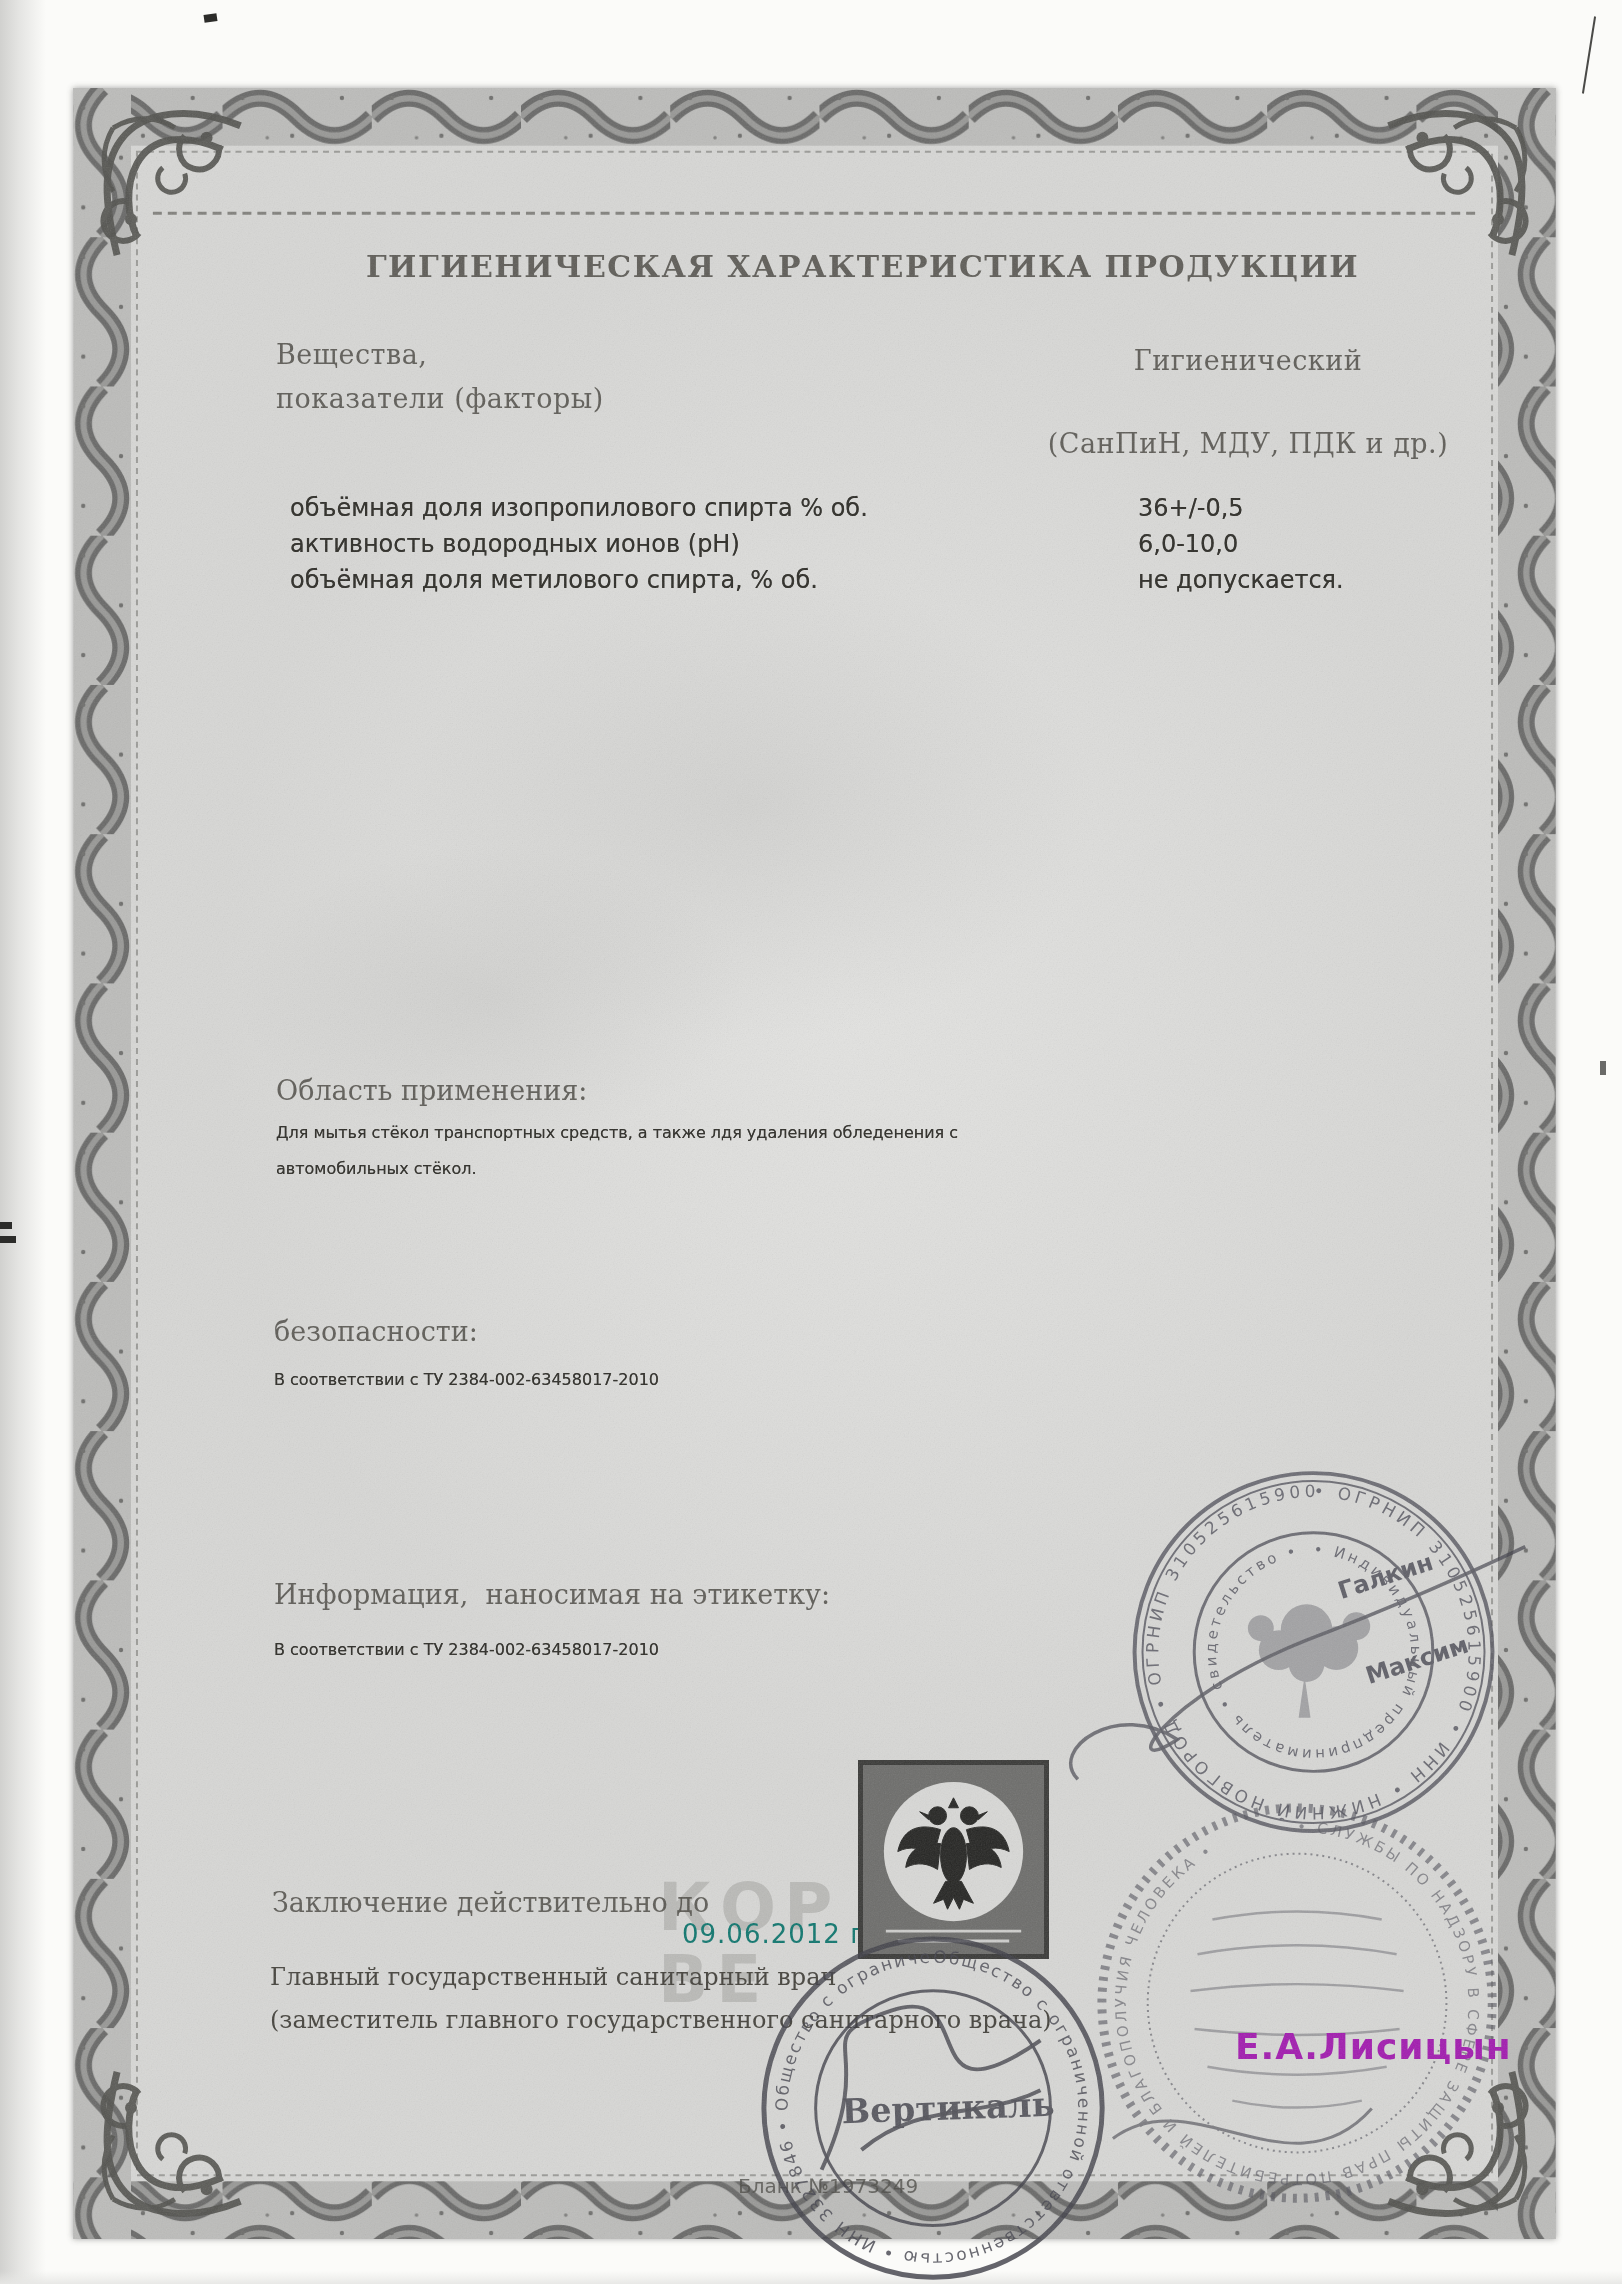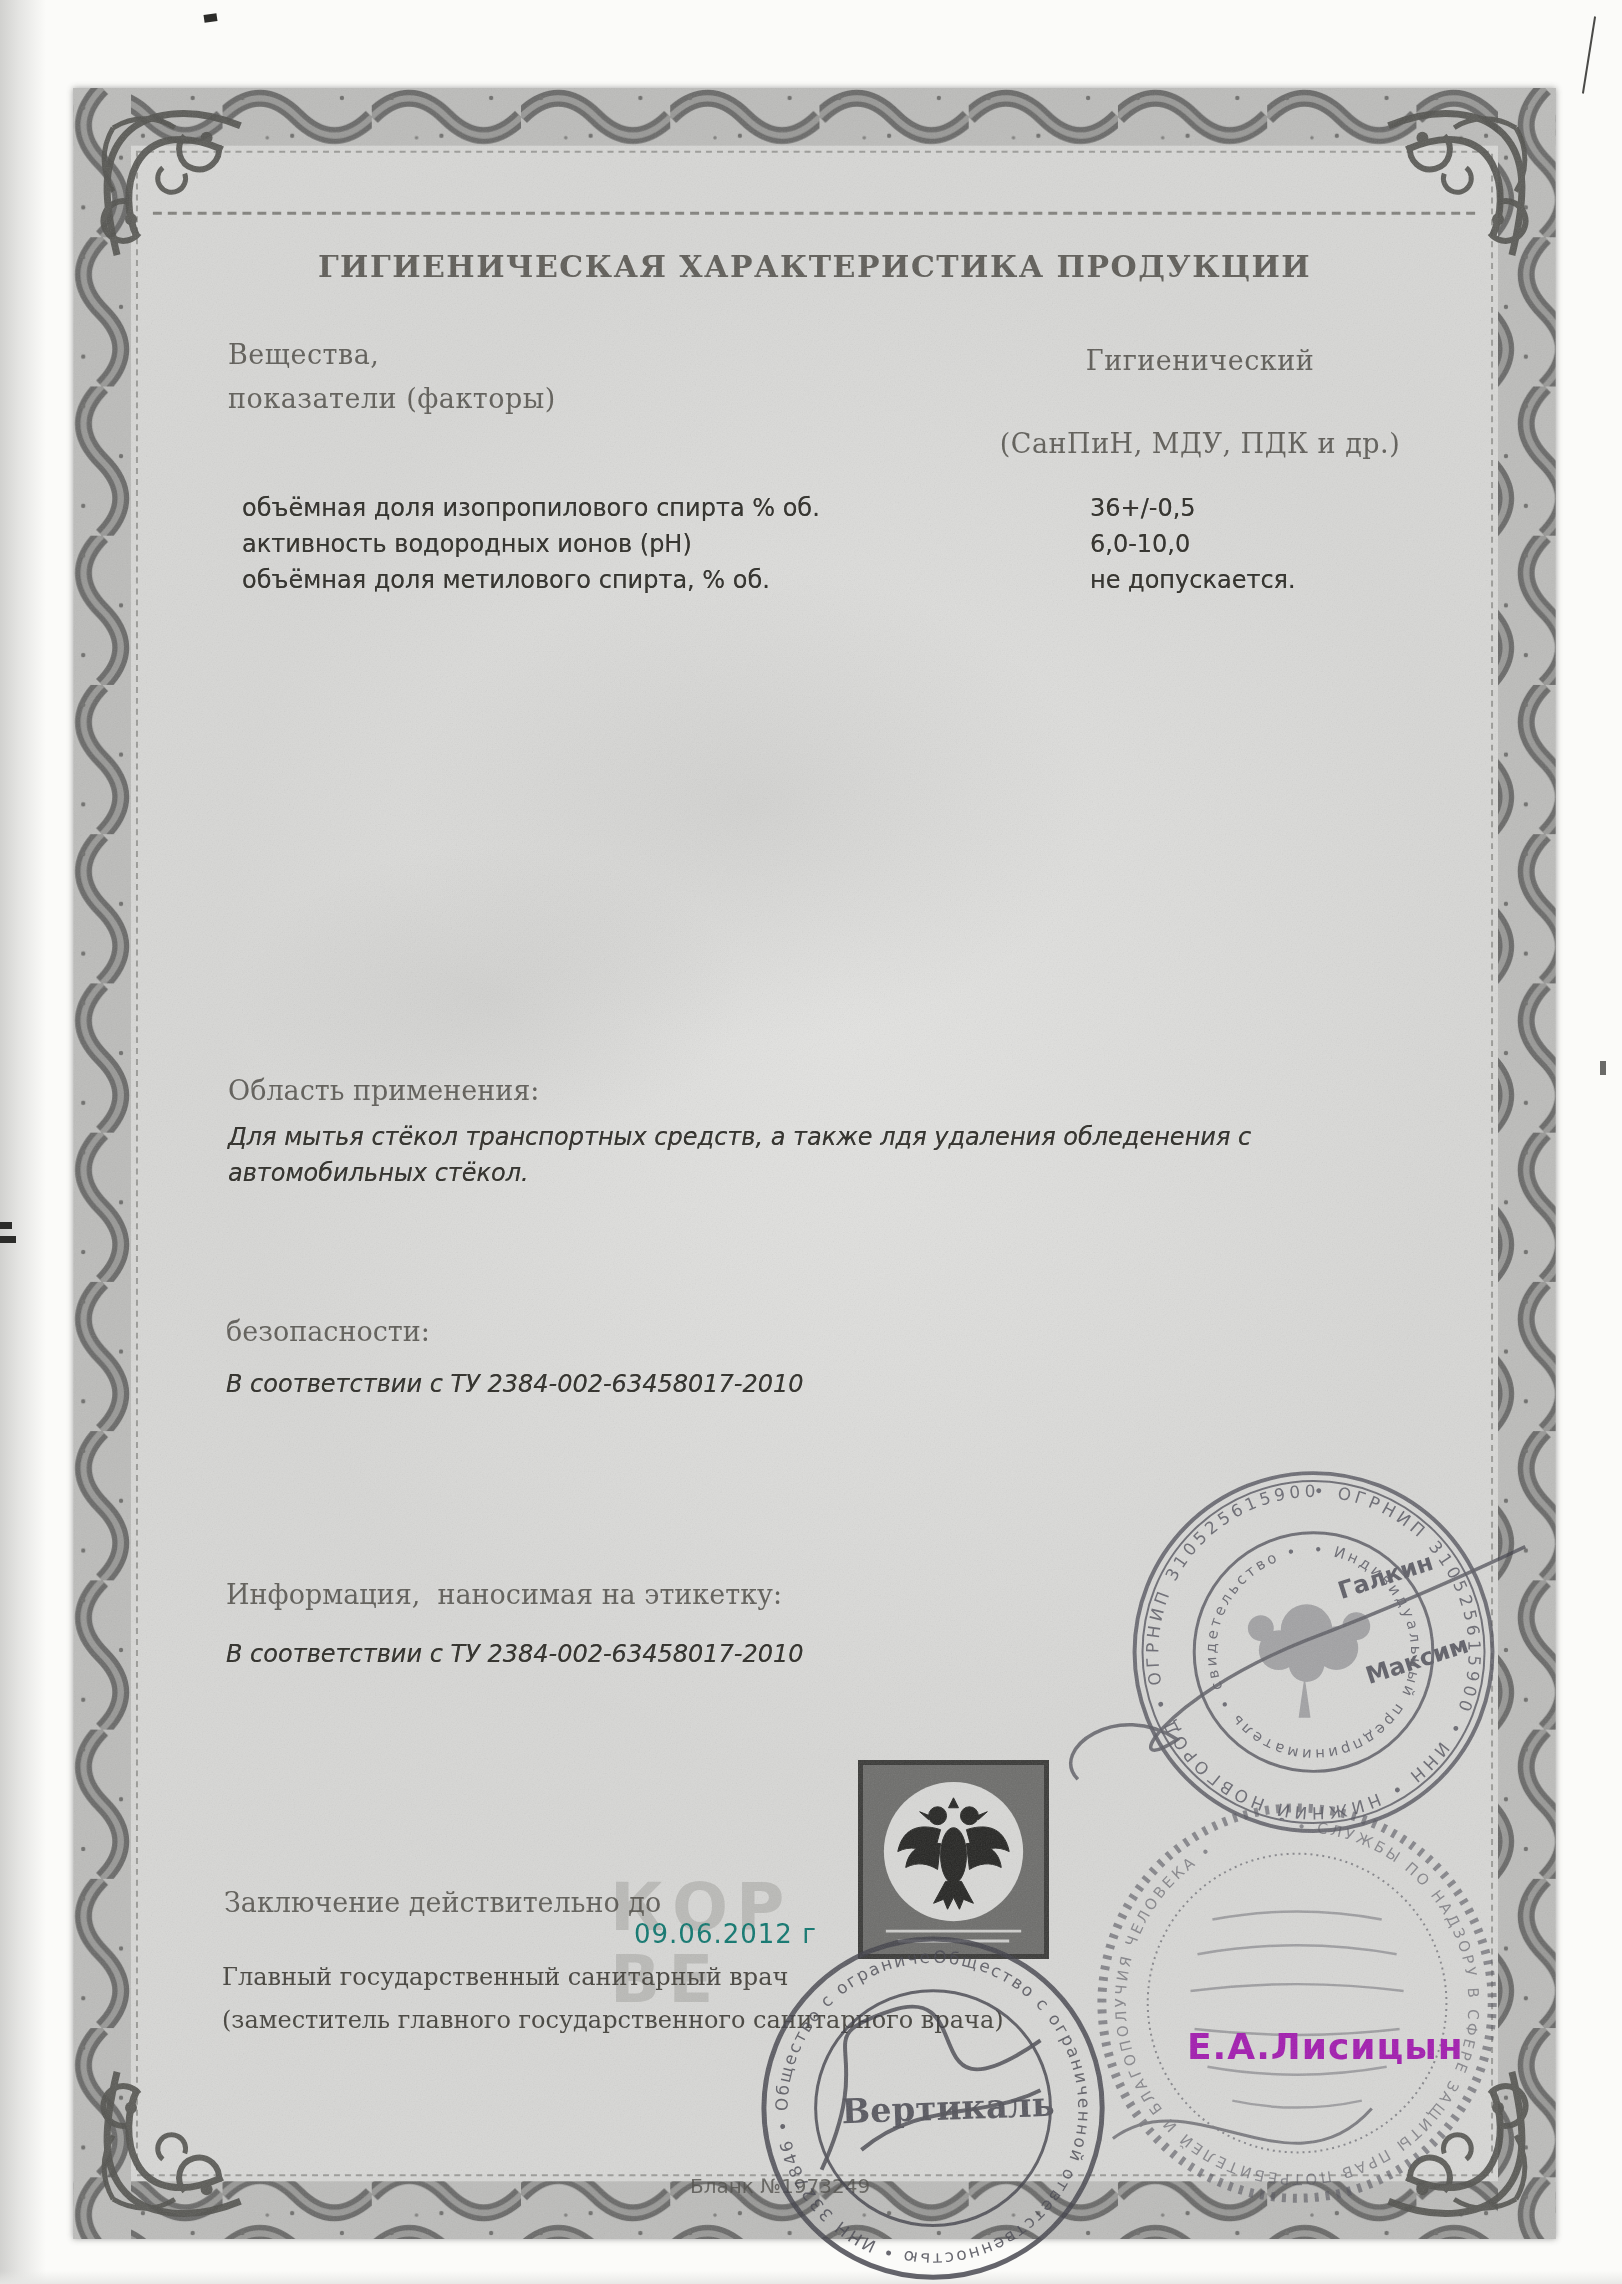--- a/index.html
+++ b/index.html
@@ -1,19 +1,19 @@
 <!DOCTYPE html>
 <html><head>
 <meta charset="utf-8">
 <style>
   html,body{margin:0;padding:0;background:#ffffff;}
   .scan{position:relative;width:1623px;height:2285px;background:#fbfbf9;overflow:hidden;
         font-family:"DejaVu Sans",sans-serif;}
   .abs{position:absolute;}
-  .line{position:absolute;white-space:pre;}
+  .line{position:absolute;white-space:pre;padding-left:48px;}
   
   .edge-left{left:0;top:0;width:46px;height:100%;
      background:linear-gradient(to right,#c6c6c4 0%,#dededc 40%,rgba(250,250,248,0) 100%);opacity:.8;}
   .edge-bottom{left:0;top:2271px;width:100%;height:14px;background:linear-gradient(to bottom,rgba(0,0,0,0),#e7e7e5);}
   
   .sheet{position:absolute;left:73px;top:88px;width:1483px;height:2151px;
      background:#d7d7d5;box-shadow:0 0 6px rgba(60,60,58,.45);}
   .paper-light{position:absolute;left:60px;top:60px;width:1363px;height:2032px;
      background:radial-gradient(ellipse 896px 1095px at 52% 42%, #e3e3e1 0%, rgba(227,227,225,0) 70%);}
   .smudge1{position:absolute;left:328px;top:478px;width:697px;height:478px;
@@ -22,21 +22,21 @@
      background:radial-gradient(ellipse at center, rgba(140,140,138,.14) 0%, rgba(140,140,138,0) 70%);}
   .noise-svg{position:absolute;left:0;top:0;pointer-events:none;}
   
   .serif{font-family:"DejaVu Serif",serif;color:#45433d;filter:blur(0.3px);}
   .sans{font-family:"DejaVu Sans",sans-serif;color:#2d2c27;text-shadow:0 0 0.6px rgba(45,44,39,.7);}
   .faded{opacity:.82;}
   .title{font-size:30px;font-weight:700;letter-spacing:1.5px;text-align:center;width:100%;}
   .colhead{font-size:27px;letter-spacing:0.5px;}
   .rowtxt{font-size:24px;}
   .heading{font-size:27px;}
-  .body-txt{font-size:24px;font-style:italic;}
+  .body-txt{font-size:16px;}
   .watermark{font-size:66px;font-weight:700;letter-spacing:8px;color:#93938f;opacity:.42;
      font-family:"DejaVu Sans",sans-serif;filter:blur(0.6px);}
   .blank-num{font-size:20px;color:#4c4b46;opacity:.8;filter:blur(0.4px);}
   .signame{font-size:36px;color:#a21caf;letter-spacing:1px;filter:blur(0.4px);font-weight:600;}
   .datefld{font-size:26px;color:#0f766e;letter-spacing:1px;filter:blur(0.3px);}
   .artifact{background:#2c2c2a;position:absolute;}
 </style>
 </head>
 <body>
 

